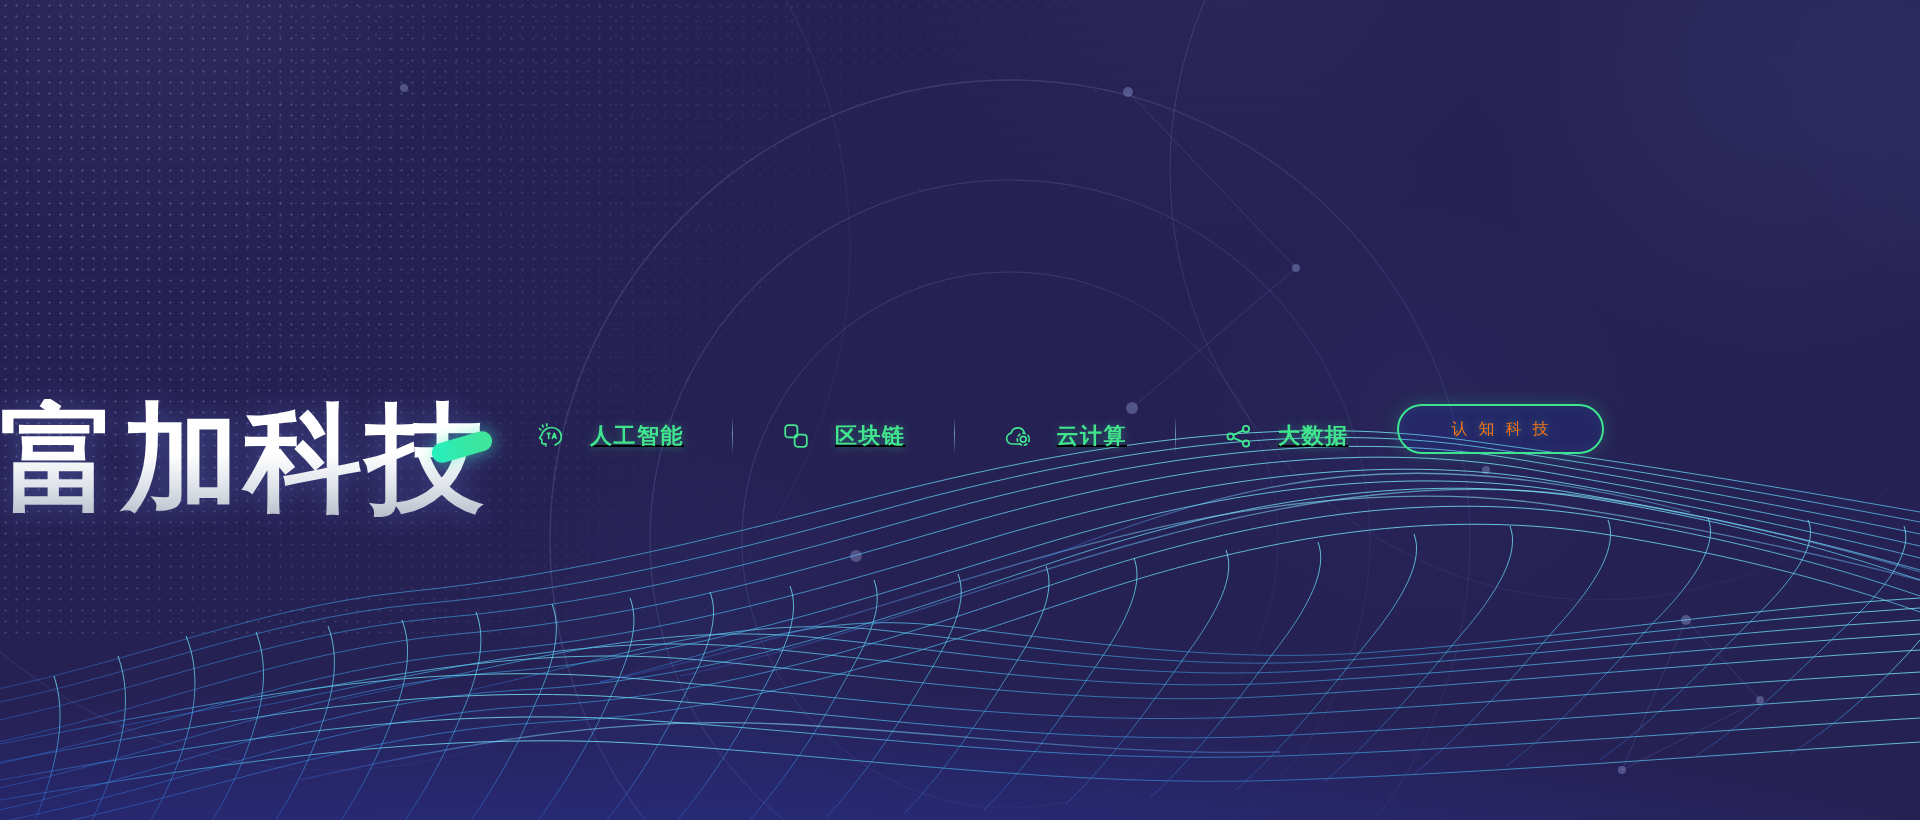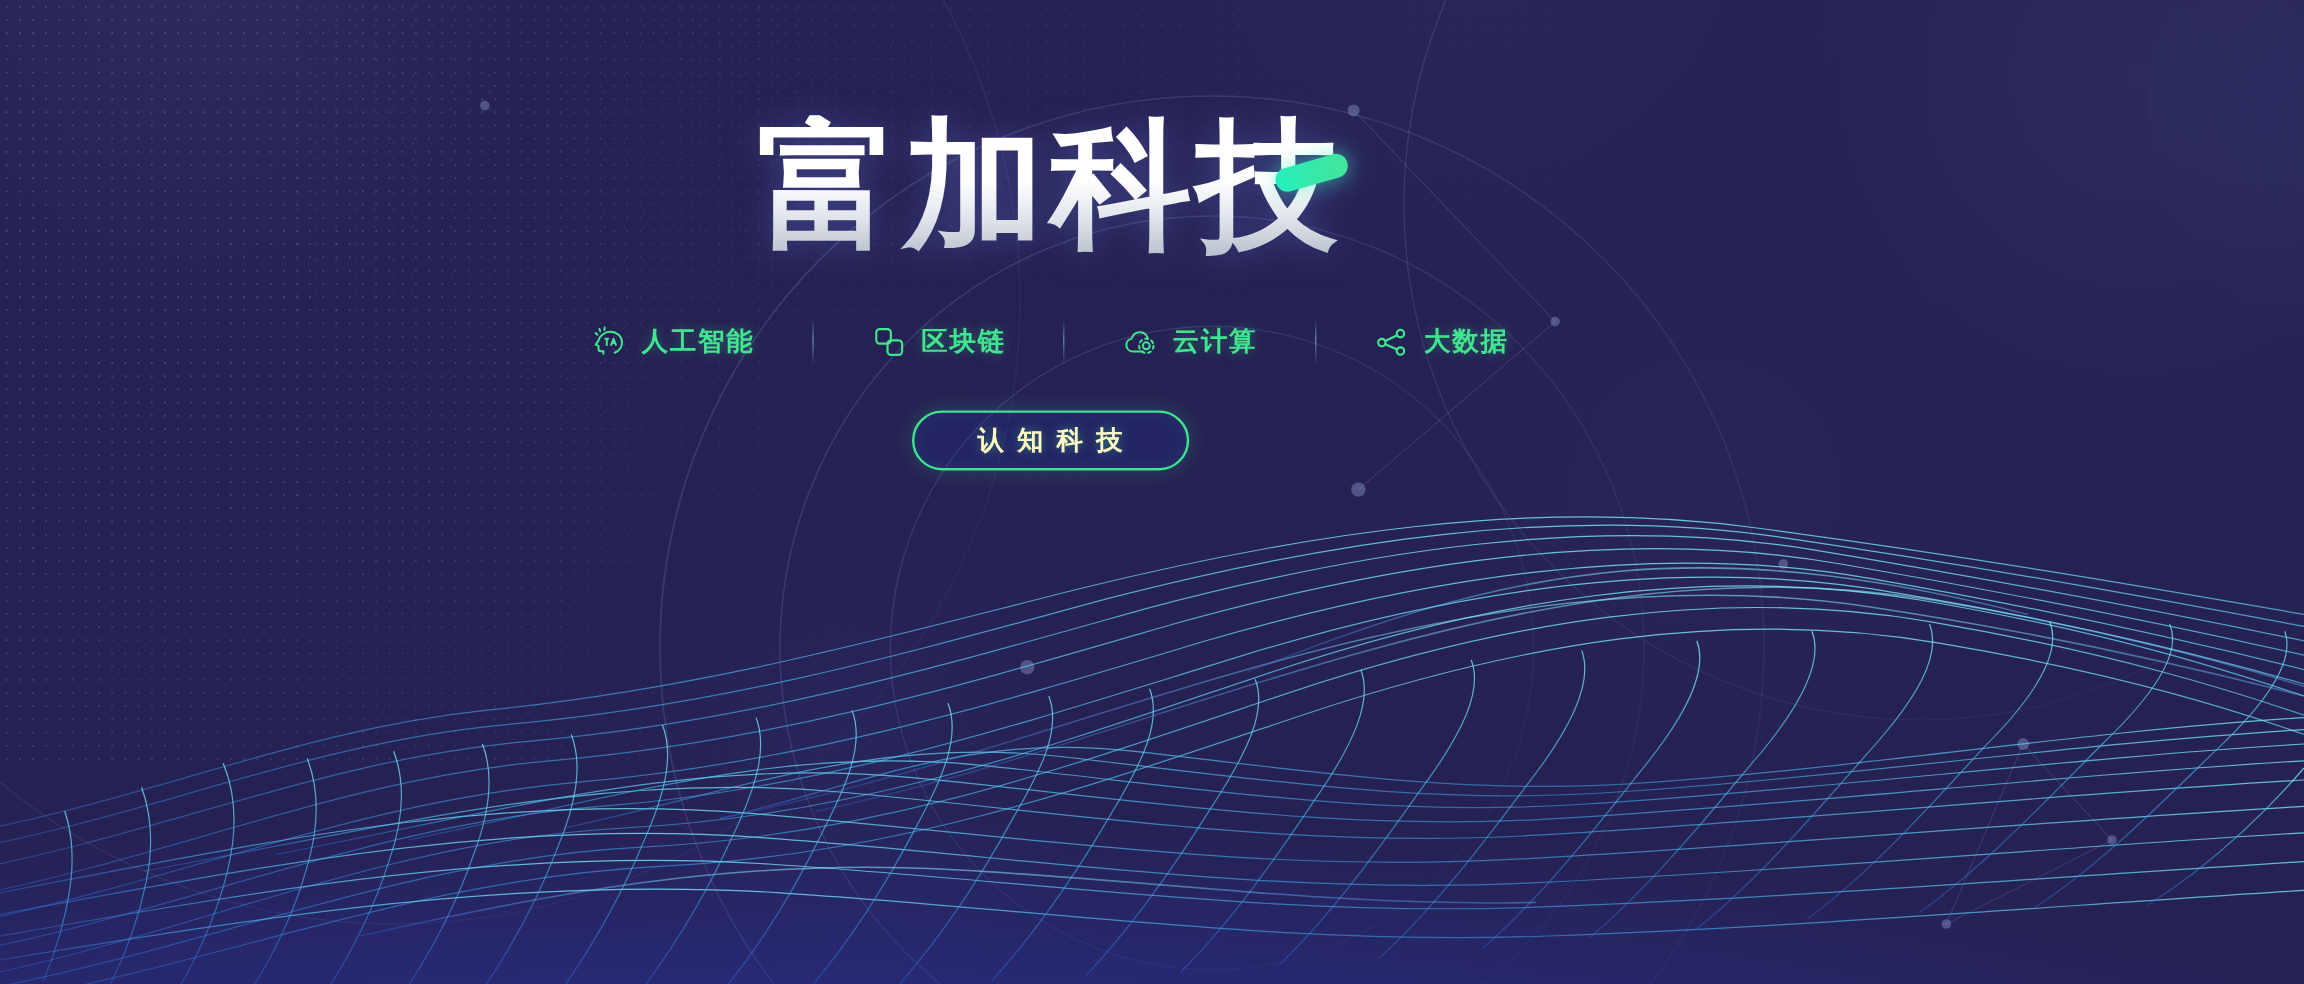--- a/index.html
+++ b/index.html
@@ -56,21 +56,21 @@
     mask-image:linear-gradient(160deg, rgba(0,0,0,.85) 0%, rgba(0,0,0,.35) 48%, rgba(0,0,0,0) 76%);
     opacity:.5;
   }
 
   .bgsvg{ position:absolute; left:0; top:0; width:1920px; height:820px; }
 
   
   #content{
     position:relative; z-index:6;
     width:1750px; height:820px;
-    display:flex; flex-direction:column; align-items:center;
+    display:flex; flex-direction:row; align-items:center;
   }
 
   .logo{
     margin-top:96px;
     position:relative;
     font-size:118px;
     line-height:1;
     font-weight:700;
     letter-spacing:4px;
     color:#ffffff;
@@ -99,45 +99,46 @@
     text-shadow:0 2px 18px rgba(80,120,255,.35);
     white-space:nowrap;
   }
 
   .features{
     margin-top:52px;
     display:flex; align-items:center;
     gap:0;
   }
   .feature{
-    display:flex; align-items:flex-end; gap:12px;
+    display:flex; align-items:flex-end; gap:24px;
     padding:0 48px;
     cursor:pointer;
+    text-decoration:underline;
   }
   .feature .ic{ display:block; width:30px; height:30px; flex:0 0 30px; }
   .feature .lb{
     font-size:22px; font-weight:700; letter-spacing:1.5px;
     color:#41e58e;
     text-shadow:0 0 10px rgba(60,230,150,.35);
     white-space:nowrap;
   }
   .divider{
     width:1px; height:38px;
     background:linear-gradient(180deg, rgba(120,220,255,0) 0%, rgba(148,214,255,.62) 45%, rgba(120,220,255,0) 100%);
   }
 
   .cta{
     margin-top:38px;
     display:inline-flex; align-items:center; justify-content:center;
     height:50px; padding:0 42px;
     border:2px solid #3ee58f;
     border-radius:26px;
     background:rgba(30,55,190,.16);
-    color:#fef9c3;
-    font-size:22px; font-weight:700; letter-spacing:11px; text-indent:11px;
+    color:#f97316;
+    font-size:16px; font-weight:400; letter-spacing:11px; text-indent:11px;
     cursor:pointer;
     box-shadow:0 0 18px rgba(60,230,150,.22), inset 0 0 16px rgba(60,230,150,.08);
     text-shadow:0 0 10px rgba(60,230,150,.45);
     white-space:nowrap;
   }
 </style>
 </head>
 <body>
 
 <div id="hero">

